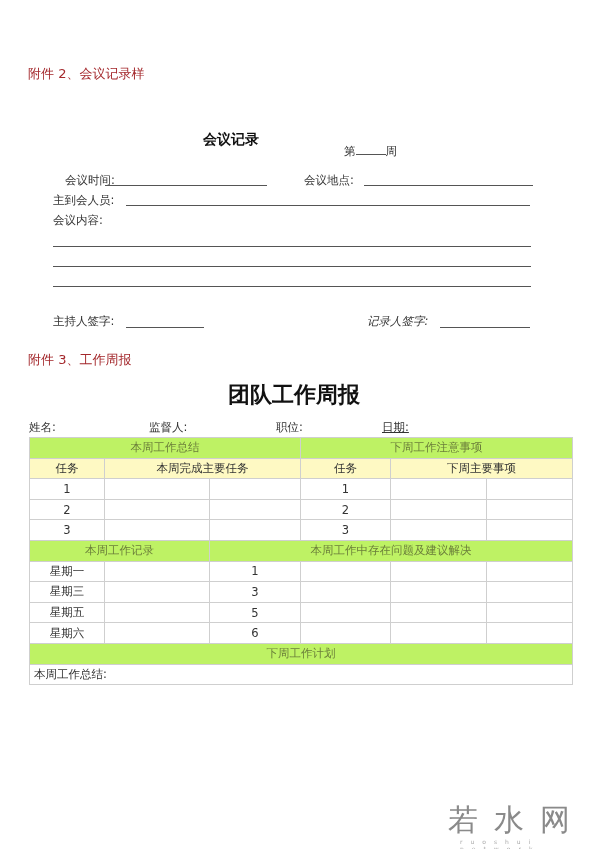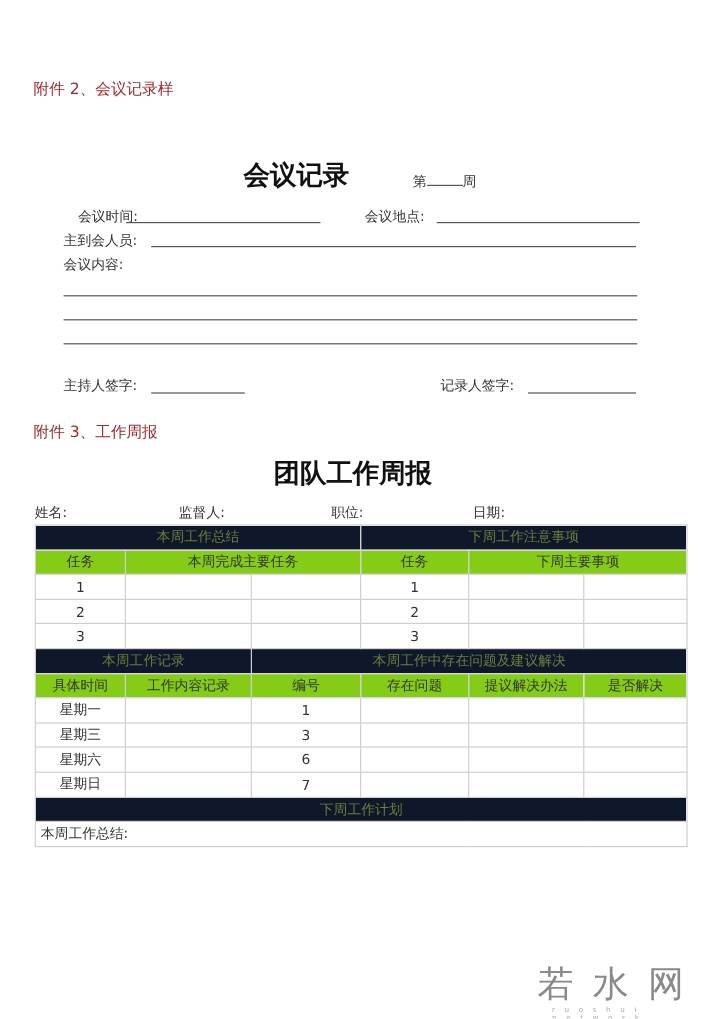--- a/index.html
+++ b/index.html
@@ -7,34 +7,34 @@
            font-family: "DejaVu Sans", "Liberation Sans", sans-serif; color: #333; }
     .abs { position: absolute; }
     .section-heading { color: #a4282c; font-size: 13px; }
     .doc-title { font-family: "DejaVu Serif", "Liberation Serif", serif; font-weight: bold; color: #111; }
     .label { font-size: 11.5px; color: #333; white-space: nowrap; }
     .line { position: absolute; height: 0; border-top: 1px solid #555; }
     table.report { position: absolute; left: 29px; top: 437px; width: 543px;
                    border-collapse: collapse; table-layout: fixed; font-size: 11.5px; }
     table.report td { border: 1px solid #cfcfcf; height: 19.6px; padding: 0; text-align: center;
                       color: #333; white-space: nowrap; overflow: hidden; }
-    table.report td.sec { color: #6b7f3a; background: #0f172a; margin-top: 36px; }
-    table.report td.hdr { background: #84cc16; color: #333; }
+    table.report td.sec { color: #6b7f3a; background: #bef264; margin-top: 36px; }
+    table.report td.hdr { background: #fef9c3; color: #333; }
     table.report td.left { text-align: left; padding-left: 4px; }
     .watermark { position: absolute; left: 448px; top: 800px; font-size: 30px; color: #8a8a8a;
                  letter-spacing: 16px; font-family: "DejaVu Sans", sans-serif; }
     .watermark-sub { position: absolute; left: 460px; top: 838px; font-size: 6px; color: #aaa;
                      letter-spacing: 8px; }
   </style>
 </head>
 <body>
 
 <div class="abs section-heading" style="left:28px; top:65px;">附件 2、会议记录样</div>
 
-<div class="abs doc-title" style="left:203px; top:131px; font-size:22px;">会议记录</div>
+<div class="abs doc-title" style="left:203px; top:131px; font-size:14px;">会议记录</div>
 <div class="abs label" style="left:344px; top:143px;">
   <span>第</span><span style="display:inline-block; width:30px; border-bottom:1px solid #555; height:11px; vertical-align:baseline;"></span><span>周</span>
 </div>
 
 <div class="abs label" style="left:65px; top:173px;">会议时间:</div>
 <div class="line" style="left:105px; width:162px; top:185px;"></div>
 
 <div class="abs label" style="left:304px; top:173px;">会议地点:</div>
 <div class="line" style="left:364px; width:169px; top:185px;"></div>
 
@@ -42,31 +42,31 @@
 <div class="line" style="left:126px; width:404px; top:205px;"></div>
 
 <div class="abs label" style="left:53px; top:213px;">会议内容:</div>
 <div class="line" style="left:53px; width:478px; top:246px;"></div>
 <div class="line" style="left:53px; width:478px; top:266px;"></div>
 <div class="line" style="left:53px; width:478px; top:286px;"></div>
 
 <div class="abs label" style="left:53px; top:314px;">主持人签字:</div>
 <div class="line" style="left:126px; width:78px; top:327px;"></div>
 
-<div class="abs label" style="left:367px; top:314px;">记录人签字:</div>
+<div class="abs label" style="left:367px; top:314px;font-style:italic;">记录人签字:</div>
 <div class="line" style="left:440px; width:90px; top:327px;"></div>
 
 <div class="abs section-heading" style="left:28px; top:351px;">附件 3、工作周报</div>
 
 <div class="abs doc-title" style="left:228px; top:380px; font-size:22px;">团队工作周报</div>
 
 <div class="abs label" style="left:29px; top:420px;">姓名:</div>
 <div class="abs label" style="left:149px; top:420px;">监督人:</div>
 <div class="abs label" style="left:276px; top:420px;">职位:</div>
-<div class="abs label" style="left:394px; top:420px;">日期:</div>
+<div class="abs label" style="left:382px; top:420px;text-decoration:underline;">日期:</div>
 
 <table class="report">
   <colgroup>
     <col style="width:75px">
       <col style="width:105px">
       <col style="width:91px">
     <col style="width:90px">
       <col style="width:96px">
       <col style="width:86px">
   </colgroup>
@@ -103,55 +103,47 @@
         <td></td>
     <td>3</td>
     <td></td>
         <td></td>
   </tr>
   <tr>
     <td class="sec" colspan="2">本周工作记录</td>
     <td class="sec" colspan="4">本周工作中存在问题及建议解决</td>
   </tr>
   <tr>
-    <td class="hdr">具体时间</td>
-    <td class="hdr">工作内容记录</td>
-    <td class="hdr">编号</td>
-    <td class="hdr">存在问题</td>
-    <td class="hdr">提议解决办法</td>
-    <td class="hdr">是否解决</td>
-  </tr>
-  <tr>
     <td>星期一</td>
     <td></td>
     <td>1</td>
     <td></td>
         <td></td>
         <td></td>
   </tr>
   <tr>
     <td>星期三</td>
     <td></td>
     <td>3</td>
     <td></td>
         <td></td>
         <td></td>
   </tr>
   <tr>
-    <td>星期六</td>
+    <td>星期五</td>
     <td></td>
-    <td>6</td>
+    <td>5</td>
     <td></td>
         <td></td>
         <td></td>
   </tr>
   <tr>
-    <td>星期日</td>
+    <td>星期六</td>
     <td></td>
-    <td>7</td>
+    <td>6</td>
     <td></td>
         <td></td>
         <td></td>
   </tr>
   <tr>
     <td class="sec" colspan="6">下周工作计划</td>
   </tr>
   <tr>
     <td class="left" colspan="6">本周工作总结:</td>
   </tr>

